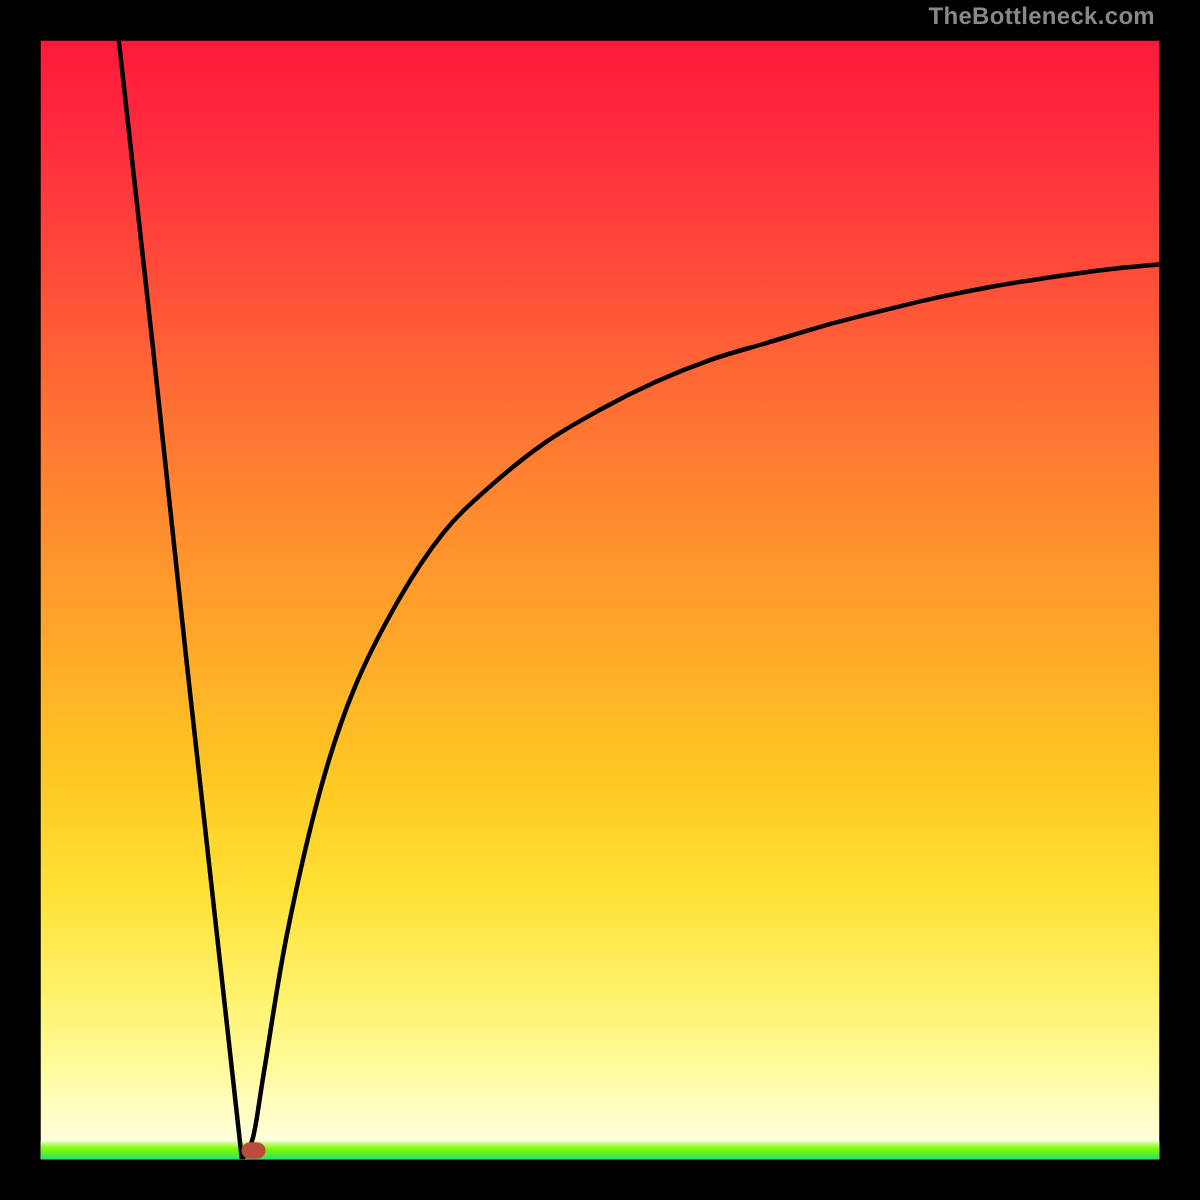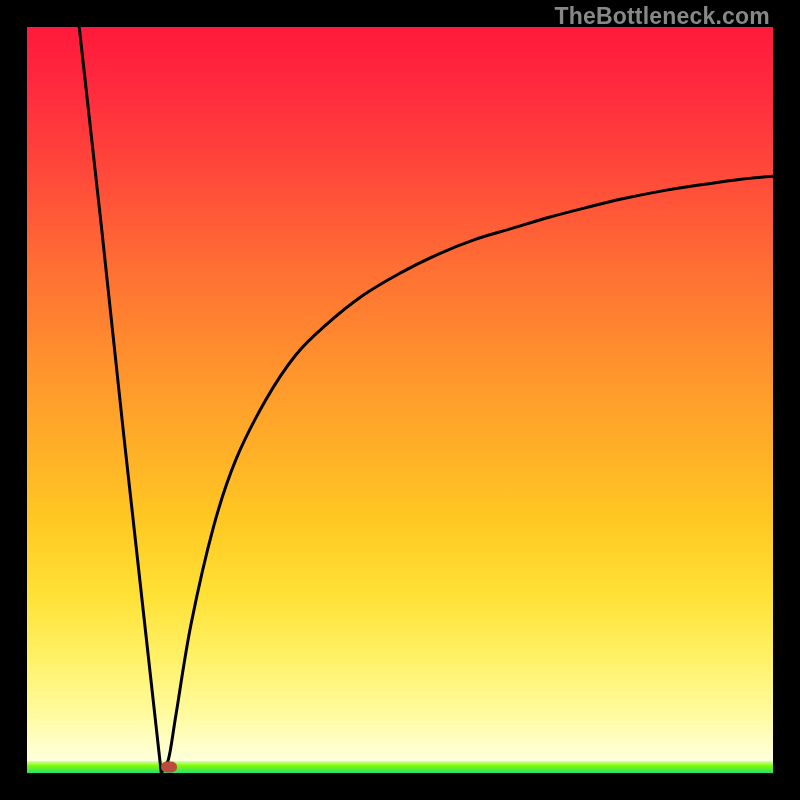--- a/index.html
+++ b/index.html
@@ -74,21 +74,21 @@
     border-radius: 6px / 5px;
     background: #bb4b3c;
     transform: translate(-50%, -50%);
     pointer-events: none;
   }
   .attribution {
     position: absolute;
     top: 3px;
     right: 30px;
     color: #888;
-    font-size: 23px;
+    font-size: 16px;
     font-weight: 600;
     letter-spacing: 0.2px;
   }
 </style>
 </head>
 <body>
 
 <div class="frame">
   <div class="attribution">TheBottleneck.com</div>
 

